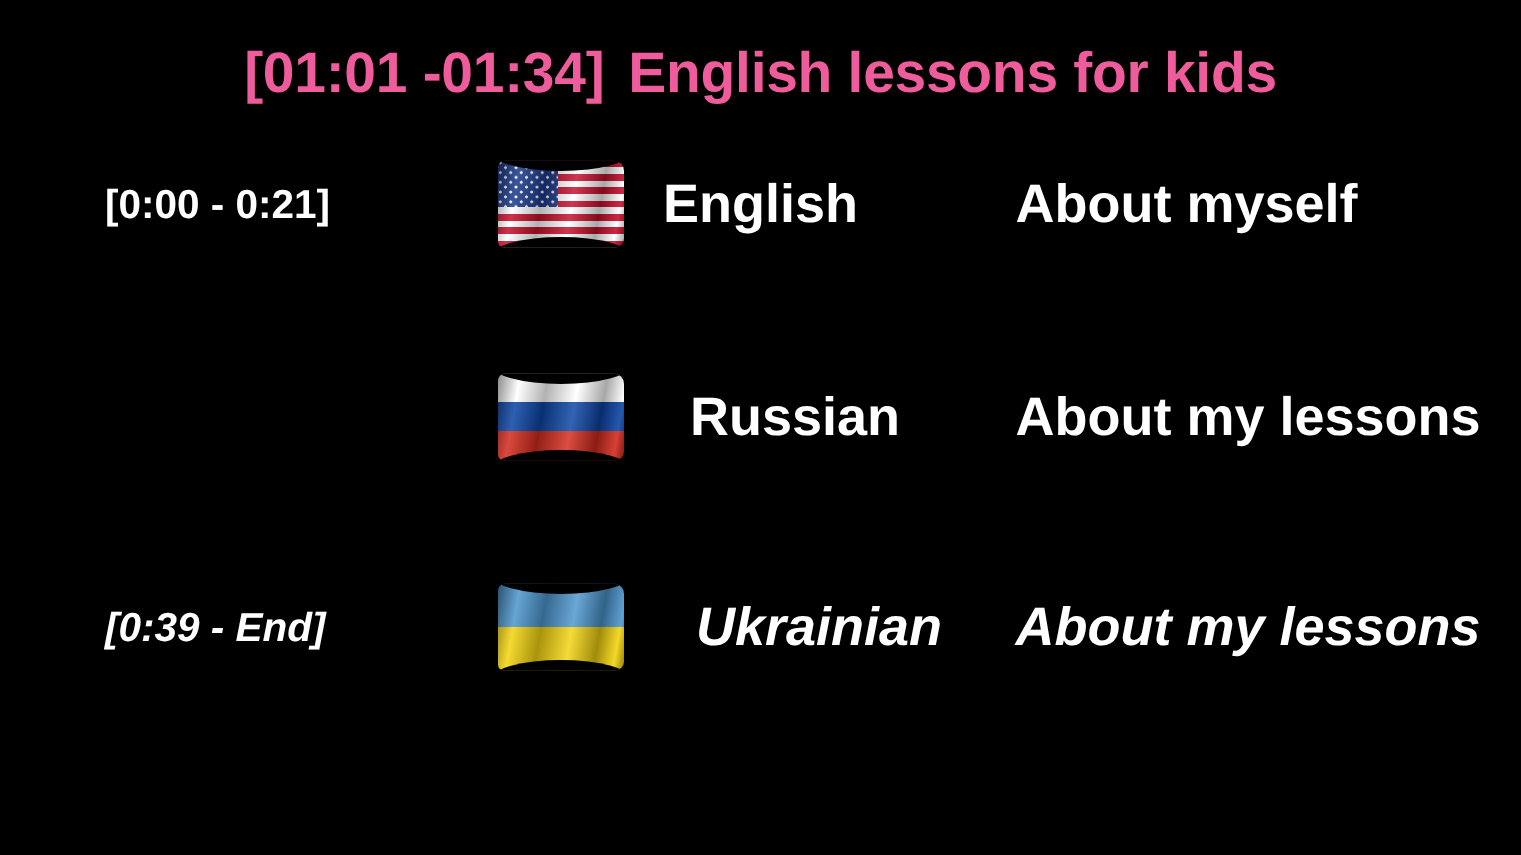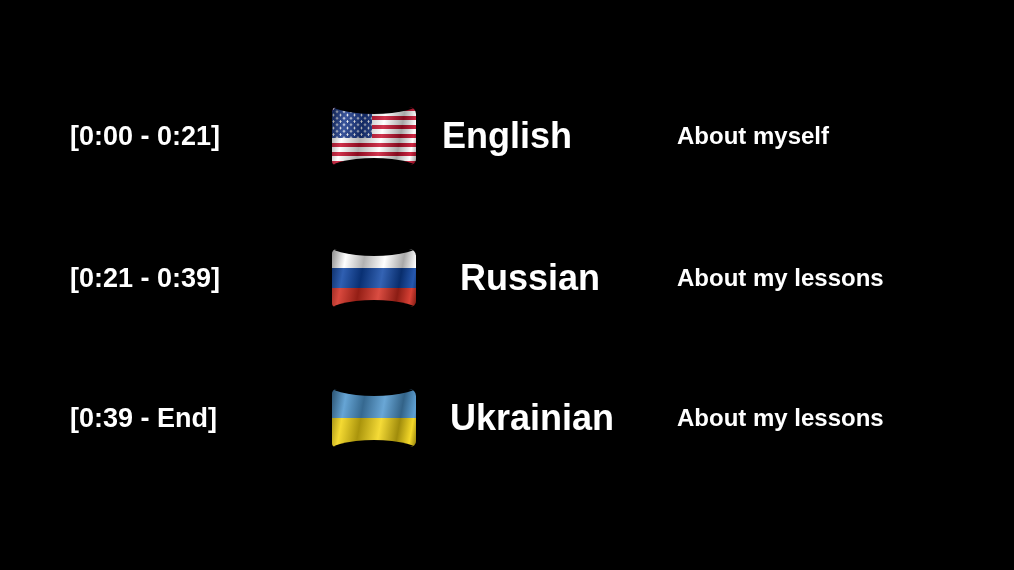--- a/index.html
+++ b/index.html
@@ -74,21 +74,21 @@
   .row {
     position: absolute;
     left: 0;
     width: 923px;
     height: 76px;
     display: flex;
     align-items: center;
   }
   #row-0 { top: 98px; }
   #row-1 { top: 240px; }
-  #row-2 { top: 380px; }
+  #row-2 { top: 380px; font-style: italic; }
 
   .cell-time {
     position: absolute;
     left: 70px;
     color: #FFFFFF;
     font-size: 27px;
     font-weight: bold;
     white-space: nowrap;
   }
   .cell-flag {
@@ -102,27 +102,27 @@
     position: absolute;
     color: #FFFFFF;
     font-size: 36px;
     font-weight: bold;
     white-space: nowrap;
   }
   .cell-topic {
     position: absolute;
     left: 677px;
     color: #FFFFFF;
-    font-size: 24px;
+    font-size: 36px;
     font-weight: bold;
     white-space: nowrap;
   }
   #row-0 .cell-lang { left: 442px; }
   #row-1 .cell-lang { left: 460px; }
-  #row-2 .cell-lang { left: 450px; }
+  #row-2 .cell-lang { left: 464px; }
 
   
   .flag {
     position: relative;
     width: 84px;
     height: 58px;
     border-radius: 5px 7px 6px 4px;
     overflow: hidden;
     box-shadow: 0 2px 5px rgba(0,0,0,0.9);
   }
@@ -198,39 +198,57 @@
       to bottom,
       #4D96CE 0%, #4D96CE 50%,
       #F3D411 50%, #F3D411 100%);
   }
 </style>
 </head>
 <body>
 
 <div id="slide">
 
+  <div id="title-bar">
+    <span class="rainbow-icon">
+      <i class="rb1"></i>
+        <i class="rb2"></i>
+        <i class="rb3"></i>
+        <i class="rb4"></i>
+        <i class="rb5"></i>
+    </span>
+    <span class="title-text">[01:01 -01:34]</span>
+    <span class="title-gap"></span>
+    <span class="title-text">English lessons for kids</span>
+    <span class="rainbow-icon">
+      <i class="rb1"></i>
+        <i class="rb2"></i>
+        <i class="rb3"></i>
+        <i class="rb4"></i>
+        <i class="rb5"></i>
+    </span>
+  </div>
 
   <div class="row" id="row-0">
     <span class="cell-time">[0:00 - 0:21]</span>
     <span class="cell-flag">
       <span class="flag flag-us">
         <span class="stripes"></span>
         <span class="canton"></span>
         <span class="stars"></span>
         <span class="wave"></span>
         <span class="topcurve"></span>
         <span class="botcurve"></span>
       </span>
     </span>
     <span class="cell-lang">English</span>
     <span class="cell-topic">About myself</span>
   </div>
 
   <div class="row" id="row-1">
-    <span class="cell-time">[0:21 - 0:39]</span>
     <span class="cell-flag">
       <span class="flag flag-ru">
         <span class="stripes"></span>
         <span class="wave"></span>
         <span class="topcurve"></span>
         <span class="botcurve"></span>
       </span>
     </span>
     <span class="cell-lang">Russian</span>
     <span class="cell-topic">About my lessons</span>

